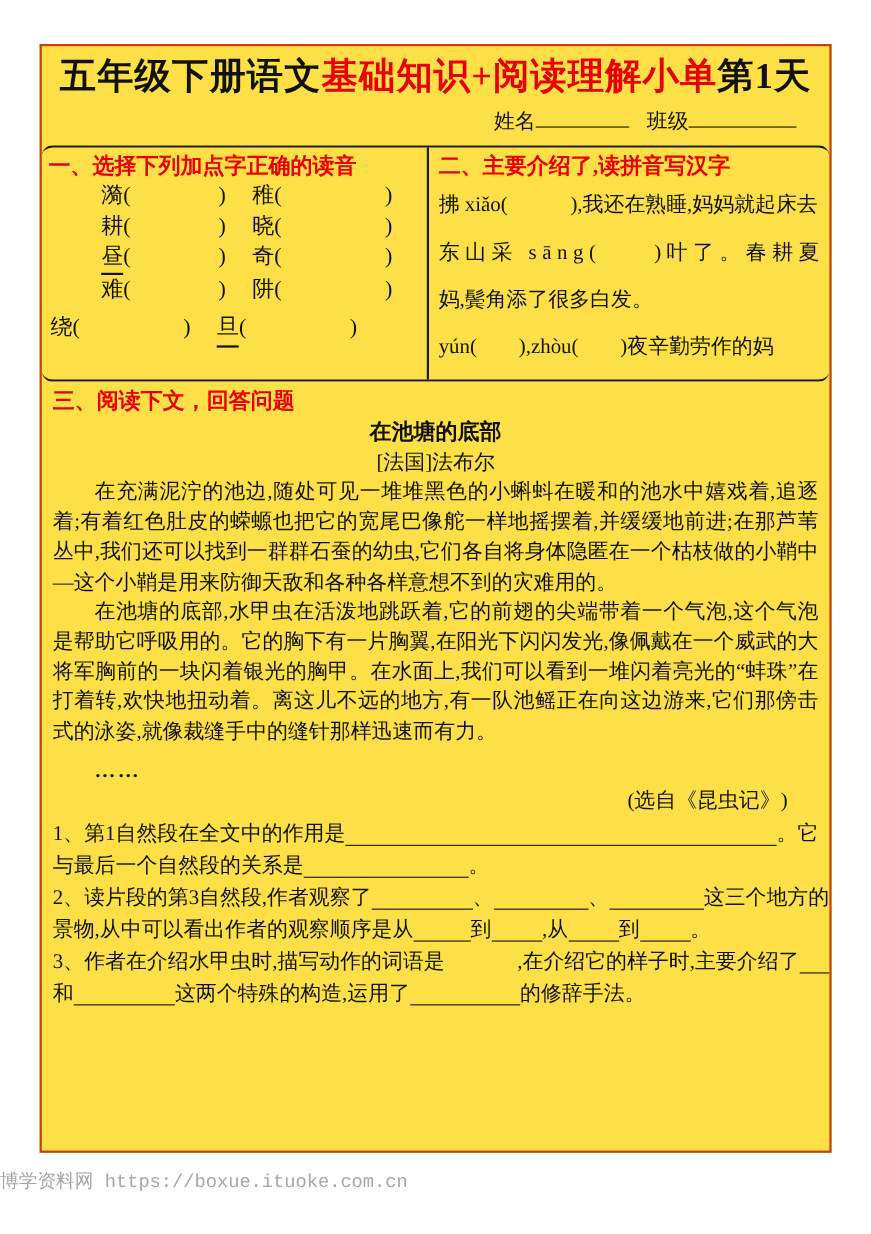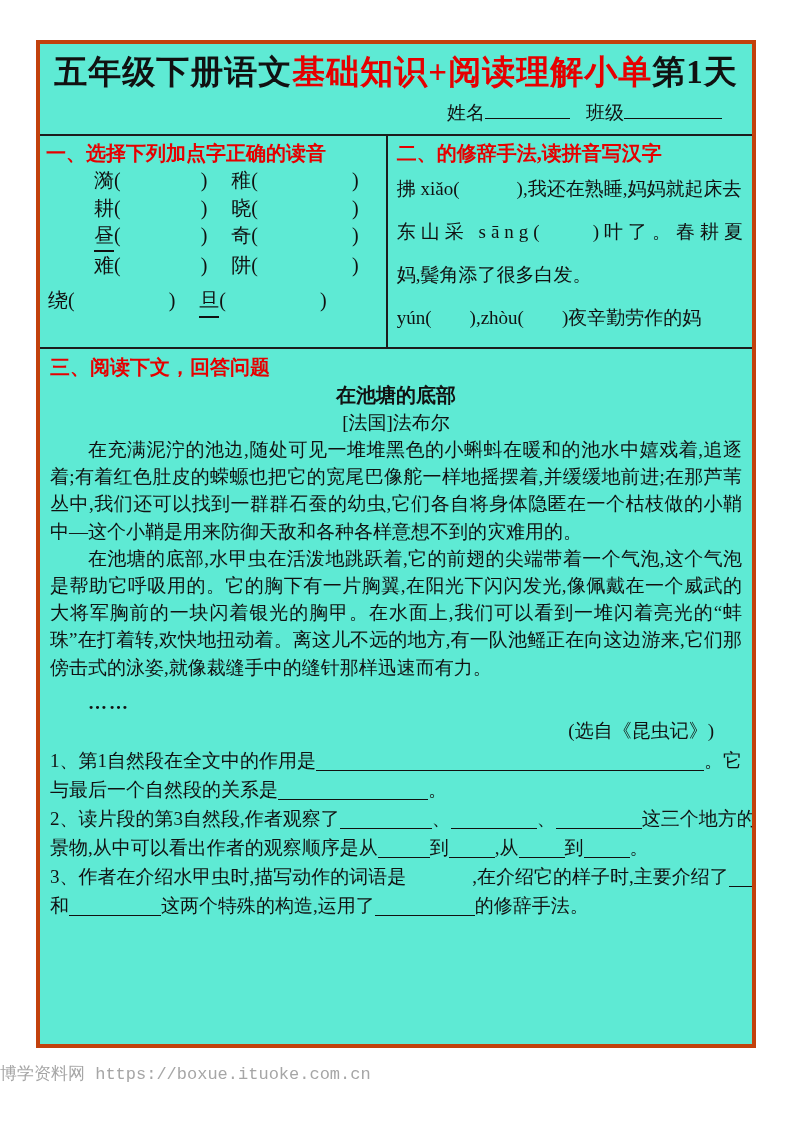--- a/index.html
+++ b/index.html
@@ -3,39 +3,39 @@
 <meta charset="utf-8">
 <style>
   html,body{margin:0;padding:0;}
   body{
     width:792px;height:1122px;background:#ffffff;position:relative;
     font-family:"Liberation Serif", serif;color:#111;
     -webkit-font-smoothing:antialiased;
   }
   .frame{
     position:absolute;left:36px;top:40px;width:720px;height:1008px;
-    border:4px solid #c2410c;box-sizing:border-box;background:#5eead4;overflow:hidden;
+    border:2px solid #c2410c;box-sizing:border-box;background:#fde047;overflow:hidden;
   }
   
   .title{
     margin:6px 0 0 0;text-align:center;font-size:33px;font-weight:bold;
     letter-spacing:1px;line-height:44px;white-space:nowrap;
   }
   .red{color:#e60000;}
   .nameline{
     text-align:right;padding-right:30px;font-size:19px;margin-top:4px;height:32px;
     line-height:30px;
   }
   .ublank{display:inline-block;border-bottom:1.6px solid #111;height:15px;vertical-align:baseline;}
   .w85{width:85px}.w95{width:98px}
   .hgap{display:inline-block;width:16px;}
   
   .toptable{
     display:flex;border-top:2px solid #1c1c1c;border-bottom:2px solid #1c1c1c;
-    margin-top:4px;align-items:stretch;
+    margin-top:4px;align-items:stretch;border-radius:10px;
   }
   .cell{box-sizing:border-box;padding:4px 6px 8px 6px;}
   .cell.left{width:360px;border-right:2px solid #1c1c1c;}
   .cell.right{flex:1;padding-left:9px;padding-right:4px;}
   .redhead{color:#e60000;font-weight:bold;font-size:20px;line-height:27px;white-space:nowrap;}
   .s1row{font-size:20px;line-height:27.5px;padding-left:48px;display:flex;align-items:baseline;white-space:nowrap;}
   .s1row.bottom{padding-left:2px;margin-top:5px;line-height:32px;}
   .sp{display:inline-block;}
   .sp.a{width:80px}.sp.b{width:94px}.c2m{margin-left:24px;}
   .dotline{border-bottom:2px solid #111;}
@@ -126,21 +126,21 @@
           <span class="sp b"></span>
           <span>)</span>
           <span class="c2m dotline">旦</span>
           <span>(</span>
           <span class="sp b"></span>
           <span>)</span>
       </div>
     </div>
 
     <div class="cell right">
-      <div class="redhead">二、的修辞手法,读拼音写汉字</div>
+      <div class="redhead">二、主要介绍了,读拼音写汉字</div>
       <div class="s2line">拂 xiǎo(　　　),我还在熟睡,妈妈就起床去</div>
       <div class="s2line stretch">东山采 sāng(　　)叶了。春耕夏</div>
       <div class="s2line">妈,鬓角添了很多白发。</div>
       <div class="s2line">yún(　　),zhòu(　　)夜辛勤劳作的妈</div>
     </div>
   </div>
 
   <div class="sec3">
     <div class="redhead">三、阅读下文，回答问题</div>
     <div class="a-title">在池塘的底部</div>

